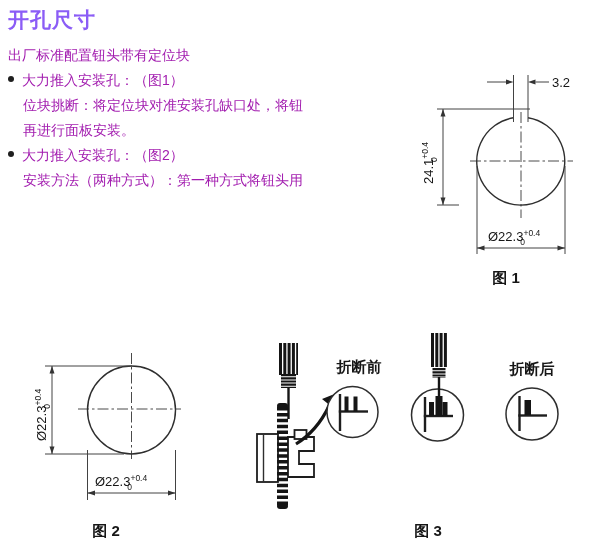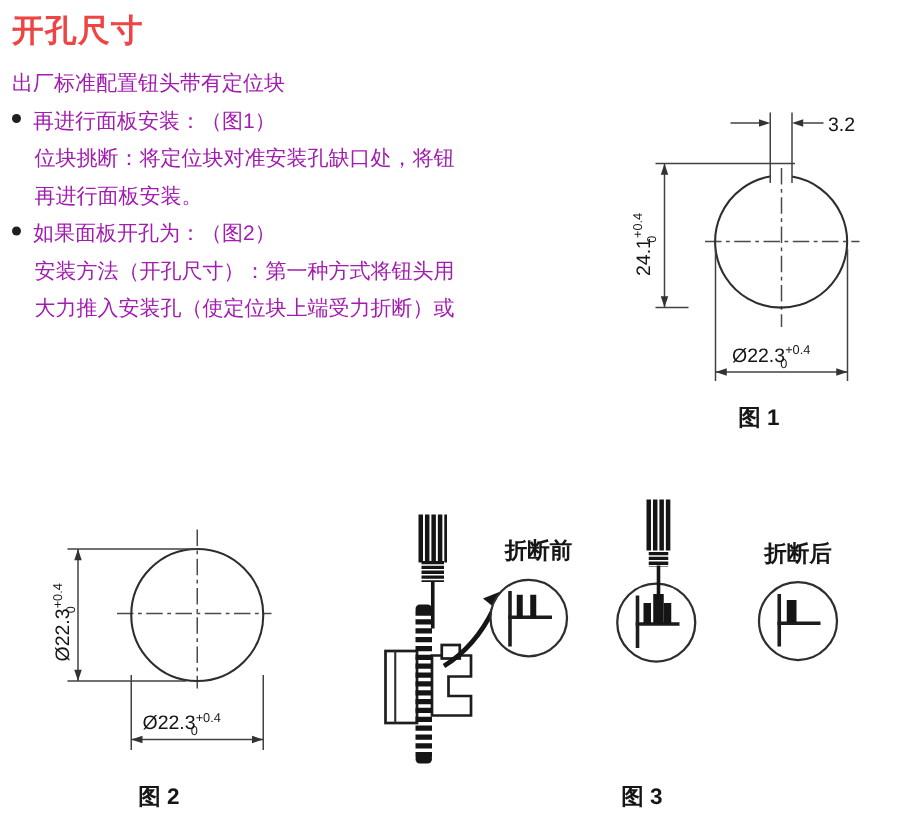--- a/index.html
+++ b/index.html
@@ -1,18 +1,18 @@
 <!DOCTYPE html>
 <html><head>
 <meta charset="utf-8">
 <style>
   *{margin:0;padding:0;box-sizing:border-box}
   html,body{width:605px;height:554px;background:#fff;font-family:"Liberation Sans",sans-serif}
   .page{position:relative;width:605px;height:554px;background:#fff;overflow:hidden}
-  .title{position:absolute;left:8px;top:6px;font-size:21px;font-weight:bold;color:#ef4444;letter-spacing:1px}
+  .title{position:absolute;left:8px;top:6px;font-size:21px;font-weight:bold;color:#8b5cf6;letter-spacing:1px}
   .textcol{position:absolute;left:8px;top:43px;width:340px;font-size:14px;line-height:25px;color:#a21caf}
   .row{white-space:nowrap}
   .dot{display:inline-block;width:6px;height:6px;border-radius:50%;background:#1f1f1f;margin-right:8px;vertical-align:middle;position:relative;top:-2px}
   .cont{padding-left:15px}
   svg{position:absolute;left:0;top:0}
   svg text{fill:#161616;font-family:"Liberation Sans",sans-serif}
   .dim{font-size:13px}
   .tol{font-size:8.5px}
   .cap{font-size:15px;font-weight:bold}
   .lbl{font-size:15px;font-weight:bold}
@@ -31,26 +31,25 @@
 </style>
 </head>
 <body>
 
 <div class="page">
 
   <div class="title">开孔尺寸</div>
 
   <div class="textcol">
     <div class="row">出厂标准配置钮头带有定位块</div>
-    <div class="row"><span class="dot"></span><span>再进行面板安装：（图1）</span></div>
+    <div class="row"><span class="dot"></span><span>大力推入安装孔：（图1）</span></div>
     <div class="row cont">位块挑断：将定位块对准安装孔缺口处，将钮</div>
     <div class="row cont">再进行面板安装。</div>
-    <div class="row"><span class="dot"></span><span>如果面板开孔为：（图2）</span></div>
-    <div class="row cont">安装方法（开孔尺寸）：第一种方式将钮头用</div>
-    <div class="row cont">大力推入安装孔（使定位块上端受力折断）或</div>
+    <div class="row"><span class="dot"></span><span>大力推入安装孔：（图2）</span></div>
+    <div class="row cont">安装方法（两种方式）：第一种方式将钮头用</div>
   </div>
 
   <svg width="605" height="554" viewBox="0 0 605 554">
 
     <g>
       <line class="cl" x1="521" y1="112" x2="521" y2="218"></line>
       <line class="cl" x1="470" y1="161" x2="573" y2="161"></line>
       <path class="lc" d="M 513.5 117.7 A 44 44 0 1 0 528 117.7"></path>
       <line class="ln" x1="513.5" y1="75" x2="513.5" y2="122"></line>
       <line class="ln" x1="528" y1="75" x2="528" y2="122"></line>

